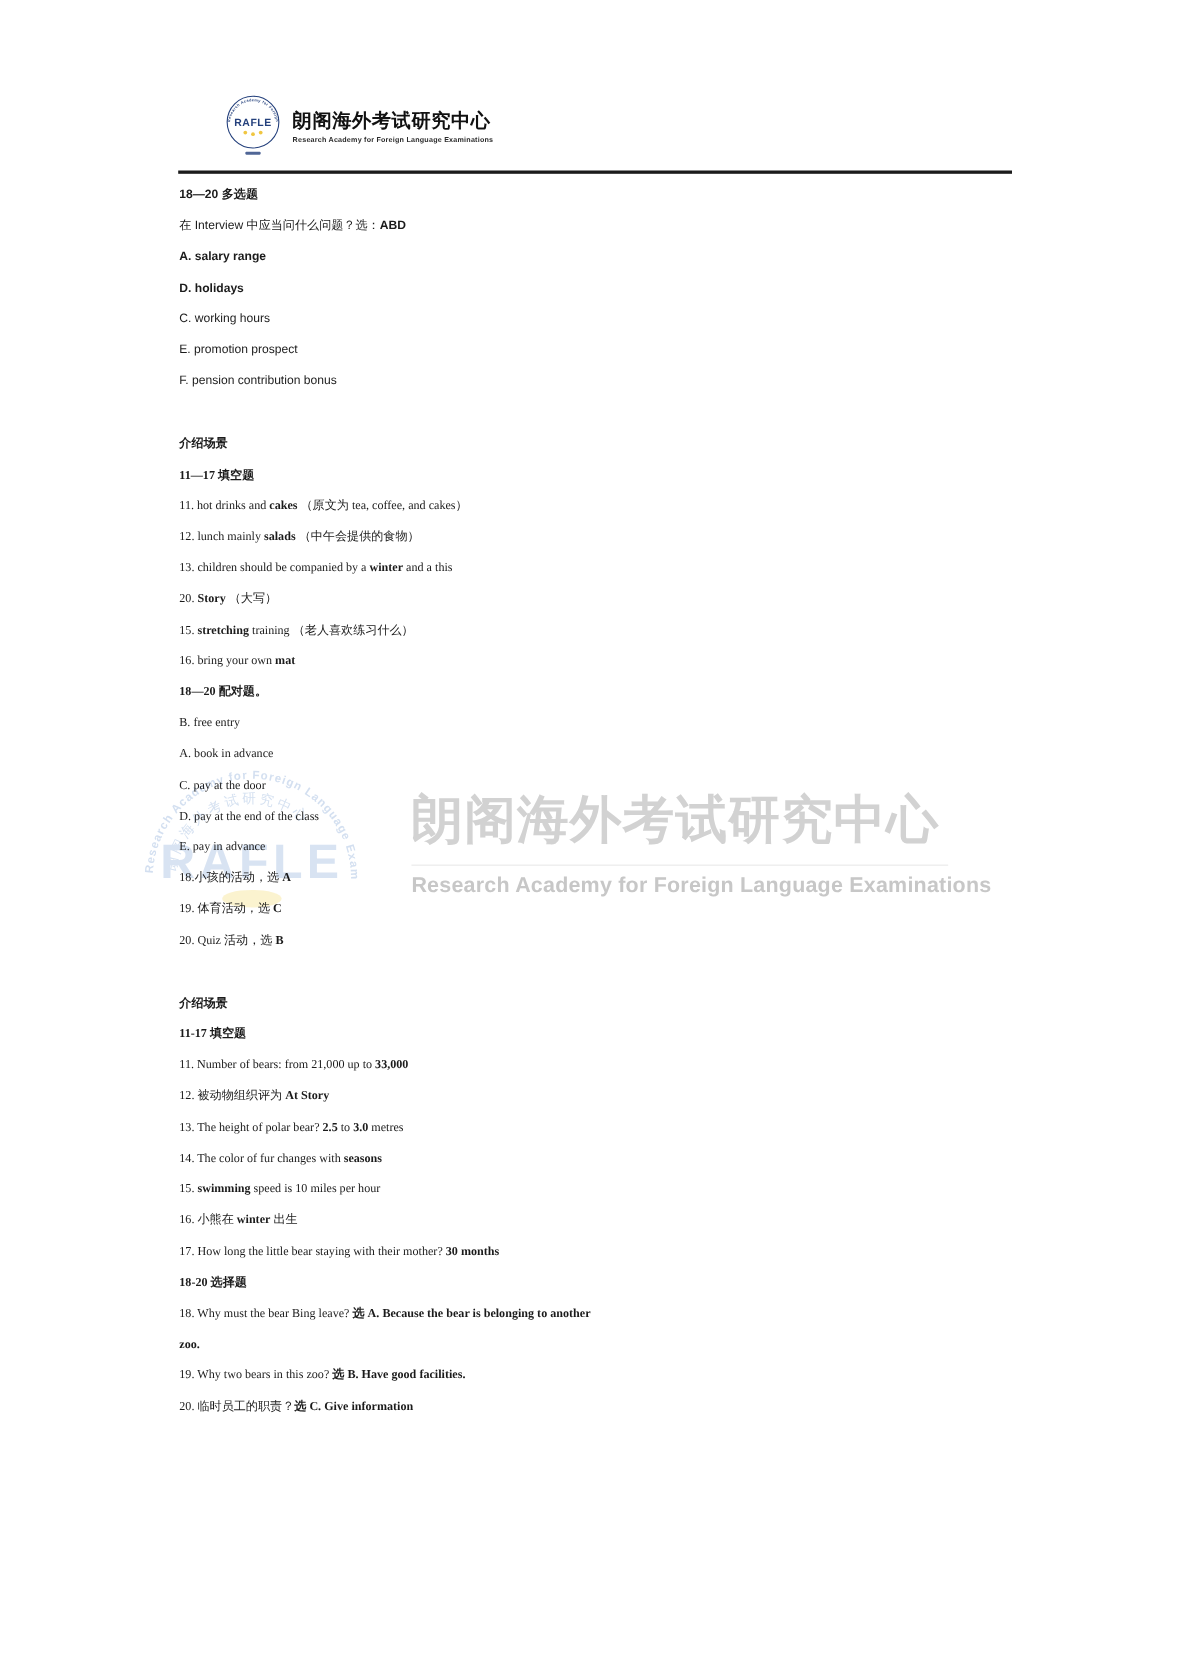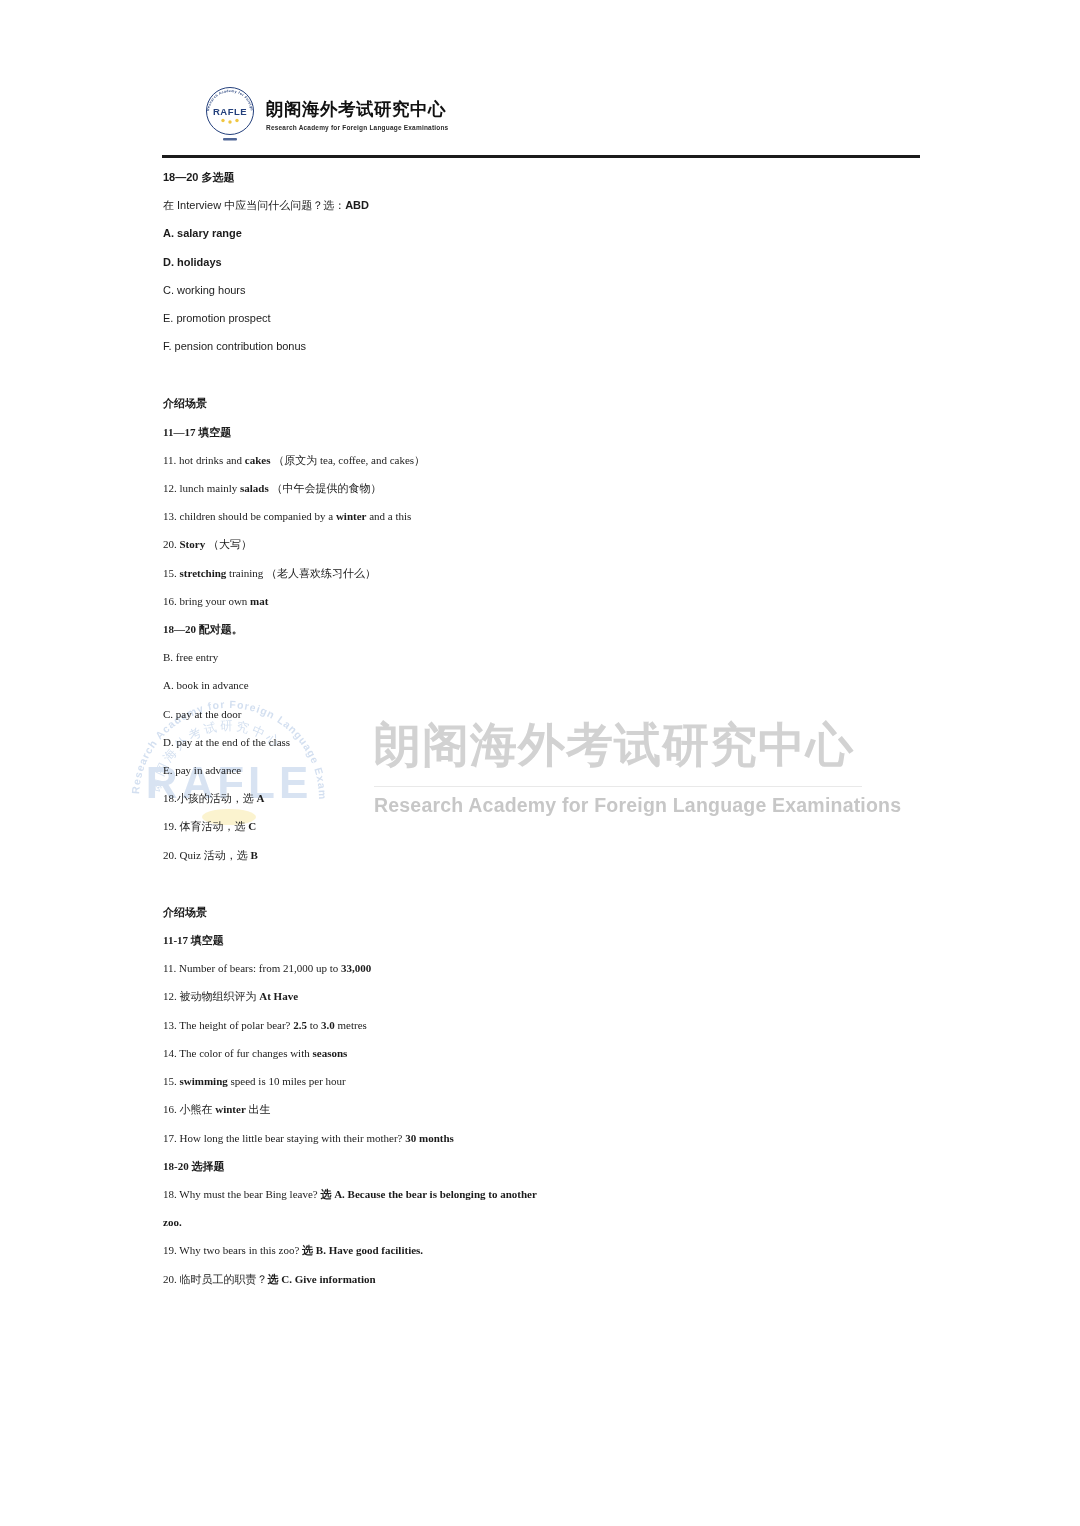--- a/index.html
+++ b/index.html
@@ -109,21 +109,21 @@
         <p><span>D. pay at the end of the class</span></p>
         <p><span>E. pay in advance</span></p>
         <p><span>18.小孩的活动，选 </span><span class="b">A</span></p>
         <p><span>19. 体育活动，选 </span><span class="b">C</span></p>
         <p><span>20. Quiz 活动，选 </span><span class="b">B</span></p>
       </section>
       <section>
         <p><span class="b">介绍场景</span></p>
         <p><span class="b">11-17 填空题</span></p>
         <p><span>11. Number of bears: from 21,000 up to </span><span class="b">33,000</span></p>
-        <p><span>12. 被动物组织评为 </span><span class="b">At Have</span></p>
+        <p><span>12. 被动物组织评为 </span><span class="b">At Story</span></p>
         <p><span>13. The height of polar bear? </span><span class="b">2.5</span><span> to </span><span class="b">3.0</span><span> metres</span></p>
         <p><span>14. The color of fur changes with </span><span class="b">seasons</span></p>
         <p><span>15. </span><span class="b">swimming</span><span> speed is 10 miles per hour</span></p>
         <p><span>16. 小熊在 </span><span class="b">winter</span><span> 出生</span></p>
         <p><span>17. How long the little bear staying with their mother? </span><span class="b">30 months</span></p>
         <p><span class="b">18-20 选择题</span></p>
         <p><span>18. Why must the bear Bing leave? </span><span class="b">选 A. Because the bear is belonging to another</span></p>
         <p><span class="b">zoo.</span></p>
         <p><span>19. Why two bears in this zoo? </span><span class="b">选 B. Have good facilities.</span></p>
         <p><span>20. 临时员工的职责？</span><span class="b">选 C. Give information</span></p>

